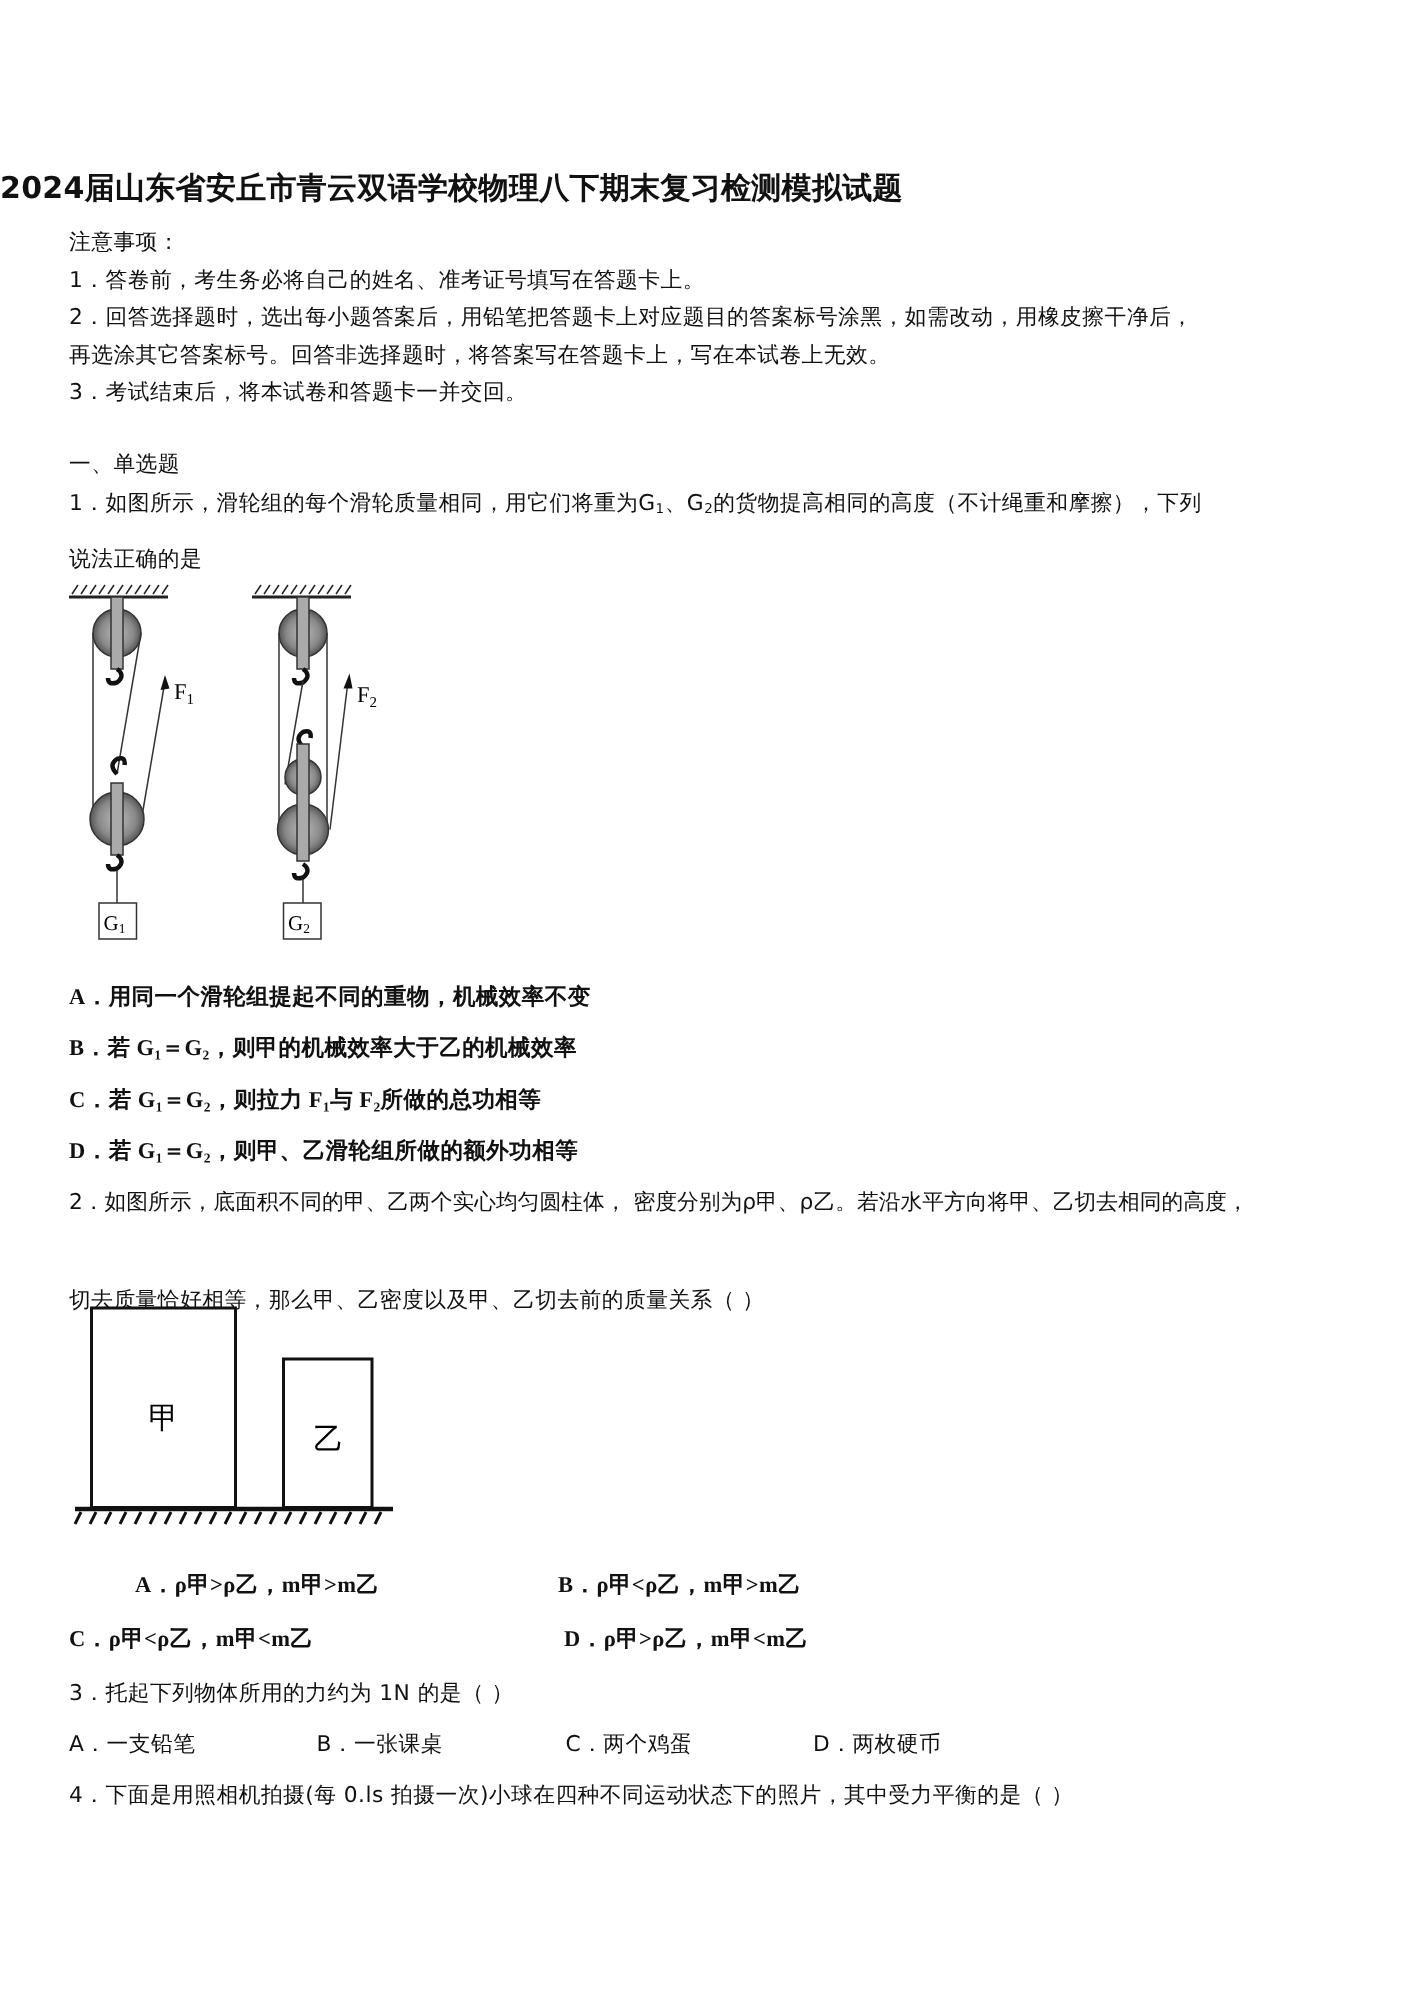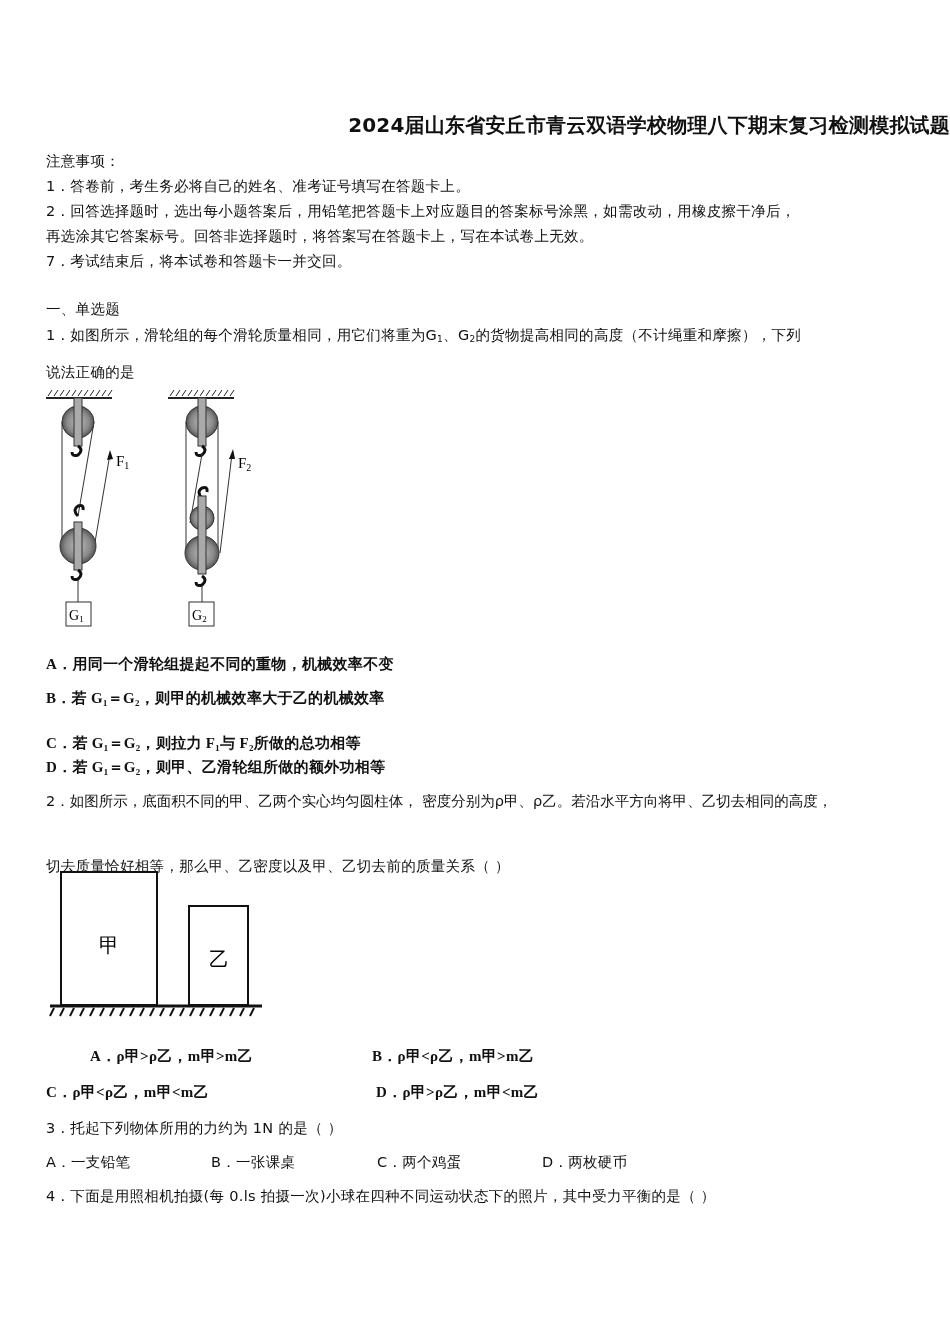--- a/index.html
+++ b/index.html
@@ -2,21 +2,21 @@
 <html><head>
 <meta charset="utf-8">
 <style>
   html, body { margin: 0; padding: 0; background: #ffffff; }
   body {
     width: 950px; height: 1344px; position: relative; overflow: hidden;
     font-family: "DejaVu Serif", "Liberation Serif", serif;
     color: #111;
   }
   .title {
-    position: absolute; left: 0; right: 0; top: 112px; text-align: right;
+    position: absolute; left: 0; right: 0; top: 112px; text-align: left;
     font-family: "DejaVu Sans", "Liberation Sans", sans-serif;
     font-weight: bold; font-size: 20px; letter-spacing: 0.2px;
   }
   .line {
     position: absolute; left: 46px; font-size: 14.5px; white-space: nowrap;
     font-family: "DejaVu Sans", "Liberation Sans", sans-serif;
     letter-spacing: 0.3px;
   }
   .opt { font-weight: bold; font-family: "Liberation Serif", "DejaVu Serif", serif; font-size: 15px; }
   .optlabel { font-family: "Liberation Serif", serif; font-weight: bold; }
@@ -25,21 +25,21 @@
 </style>
 </head>
 <body>
 
 <div class="title">2024届山东省安丘市青云双语学校物理八下期末复习检测模拟试题</div>
 
 <div class="line" style="top:152px;">注意事项：</div>
 <div class="line" style="top:177px;">1．答卷前，考生务必将自己的姓名、准考证号填写在答题卡上。</div>
 <div class="line" style="top:202px;">2．回答选择题时，选出每小题答案后，用铅笔把答题卡上对应题目的答案标号涂黑，如需改动，用橡皮擦干净后，</div>
 <div class="line" style="top:227px;">再选涂其它答案标号。回答非选择题时，将答案写在答题卡上，写在本试卷上无效。</div>
-<div class="line" style="top:252px;">7．考试结束后，将本试卷和答题卡一并交回。</div>
+<div class="line" style="top:252px;">3．考试结束后，将本试卷和答题卡一并交回。</div>
 
 <div class="line" style="top:300px;">一、单选题</div>
 
 <div class="line" style="top:326px;">
   <span>1．</span><span>如图所示，滑轮组的每个滑轮质量相同，用它们将重为G</span><sub>1</sub><span>、G</span><sub>2</sub><span>的货物提高相同的高度（不计绳重和摩擦），下列</span>
 </div>
 <div class="line" style="top:363px;">说法正确的是</div>
 
 <svg style="left:40px; top:388px;" width="240" height="245" viewBox="0 0 240 245">
   <defs>
@@ -111,21 +111,21 @@
   <circle cx="162" cy="165" r="17" fill="url(#wheel)" stroke="#333"></circle>
   <rect x="158" y="108" width="8" height="78" fill="#aaa" stroke="#333"></rect>
   <path d="M162 188 q6 4 0 9 q-6 2 -6 -3" fill="none" stroke="#111" stroke-width="3"></path>
   <line x1="162" y1="198" x2="162" y2="214" stroke="#333"></line>
   <rect x="149" y="214" width="25" height="24" fill="#fff" stroke="#333"></rect>
   <text x="152" y="232" font-family="Liberation Serif, serif" font-size="14">G<tspan font-size="9" dy="2">2</tspan></text>
 </svg>
 
 <div class="line opt" style="top:655px;"><span class="optlabel">A．</span><span>用同一个滑轮组提起不同的重物，机械效率不变</span></div>
 <div class="line opt" style="top:689px;text-align:right;"><span class="optlabel">B．</span><span>若 G₁＝G₂，则甲的机械效率大于乙的机械效率</span></div>
-<div class="line opt" style="top:724px;margin-top:10px;"><span class="optlabel">C．</span><span>若 G₁＝G₂，则拉力 F₁与 F₂所做的总功相等</span></div>
+<div class="line opt" style="top:724px;"><span class="optlabel">C．</span><span>若 G₁＝G₂，则拉力 F₁与 F₂所做的总功相等</span></div>
 <div class="line opt" style="top:758px;"><span class="optlabel">D．</span><span>若 G₁＝G₂，则甲、乙滑轮组所做的额外功相等</span></div>
 
 <div class="line" style="top:792px; letter-spacing:0px;"><span>2．</span><span>如图所示，底面积不同的甲、乙两个实心均匀圆柱体， 密度分别为ρ甲、ρ乙。若沿水平方向将甲、乙切去相同的高度，</span></div>
 <div class="line" style="top:857px;">切去质量恰好相等，那么甲、乙密度以及甲、乙切去前的质量关系（    ）</div>
 
 <svg style="left:44px; top:866px;" width="225" height="155" viewBox="0 0 225 155">
   <rect x="17" y="6" width="96" height="133" fill="#fff" stroke="#111" stroke-width="2"></rect>
   <text x="65" y="86" text-anchor="middle" font-family="DejaVu Sans, sans-serif" font-size="20">甲</text>
   <rect x="145" y="40" width="59" height="99" fill="#fff" stroke="#111" stroke-width="2"></rect>
   <text x="175" y="100" text-anchor="middle" font-family="DejaVu Sans, sans-serif" font-size="20">乙</text>

